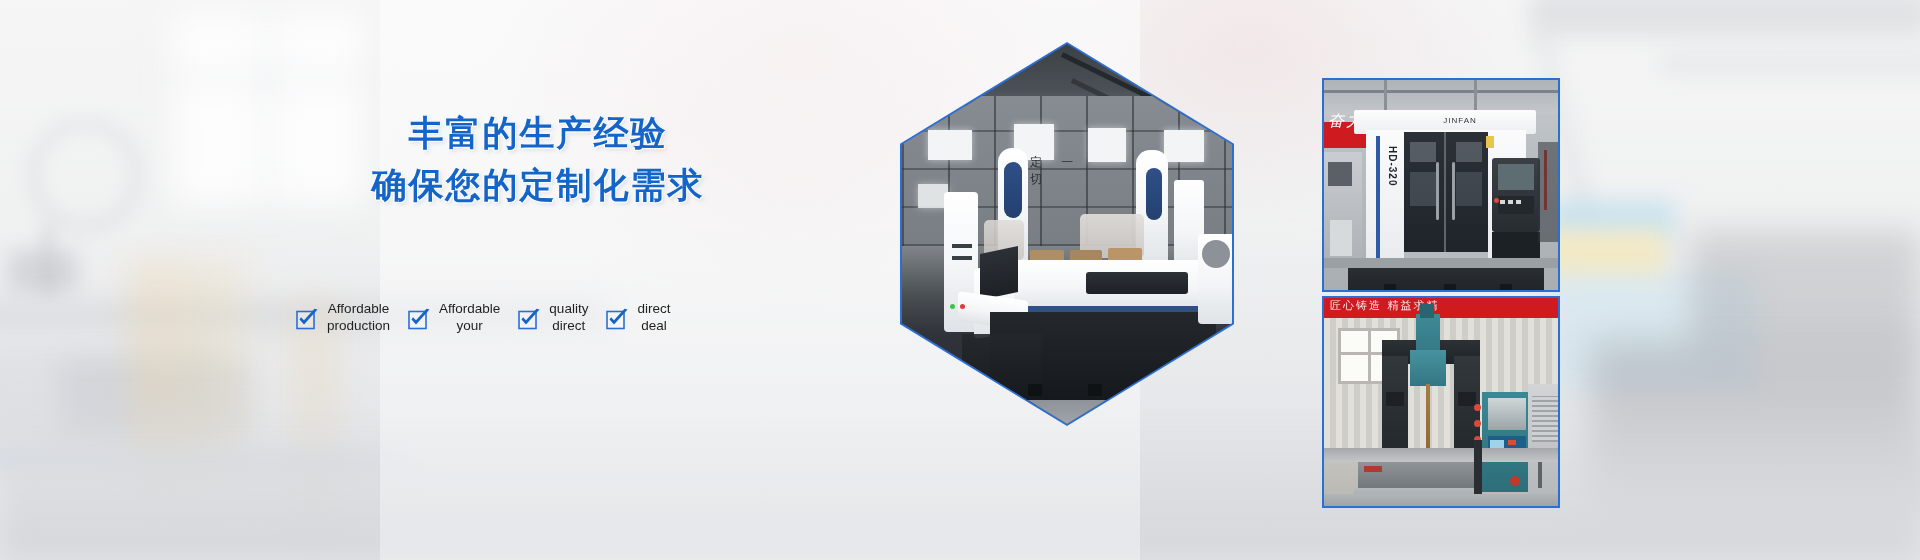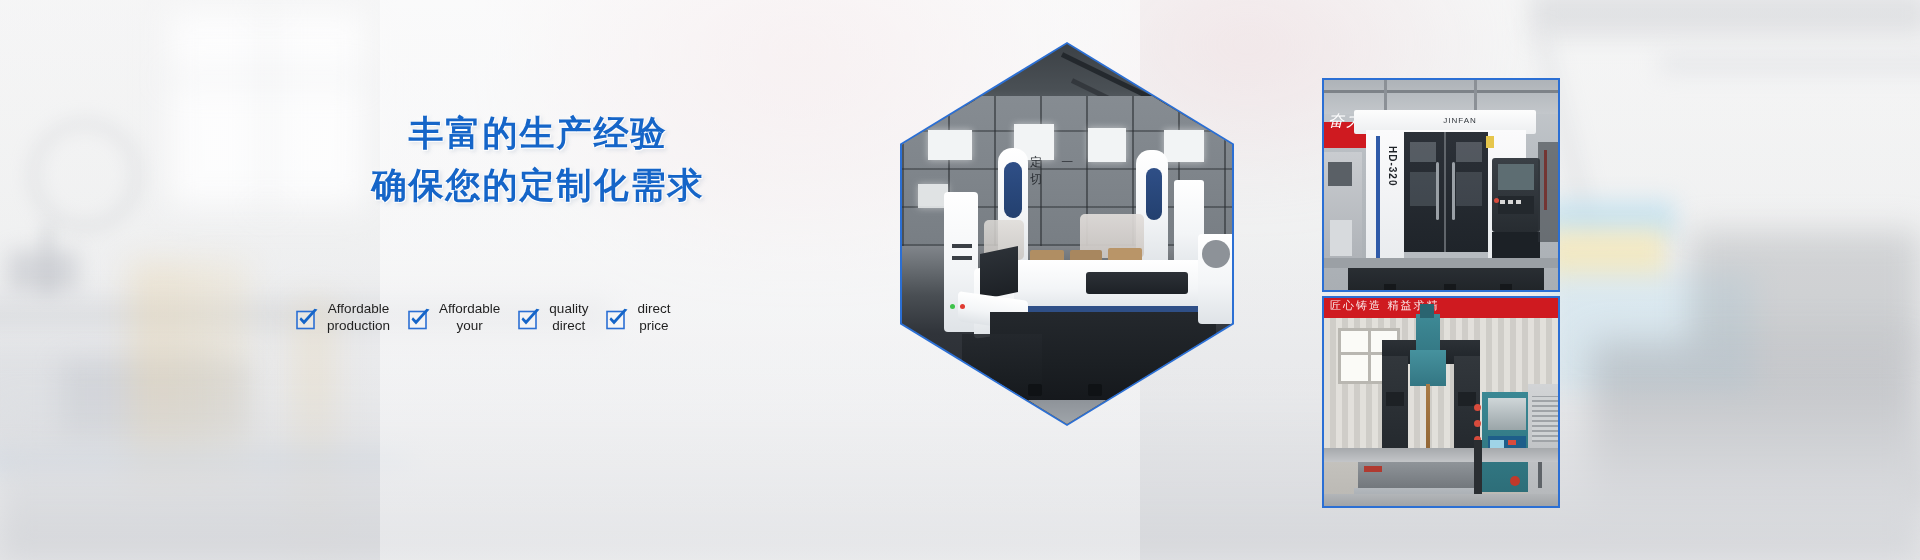--- a/index.html
+++ b/index.html
@@ -309,21 +309,21 @@
       <span class="feature-label"><span>quality</span><br><span>direct</span></span>
     </div>
 
     <div class="feature">
       <span class="chk">
         <svg width="22" height="22" viewBox="0 0 22 22">
           <rect x="1" y="3.5" width="17" height="17" fill="#ffffff" fill-opacity="0.25" stroke="#2b6fd4" stroke-width="1.6"></rect>
           <path d="M3.5 11.5 L8 16.5 L21.5 1.5 L18.5 0.8 L8 12.2 L5 9.3 Z" fill="#1565c8"></path>
         </svg>
       </span>
-      <span class="feature-label"><span>direct</span><br><span>price</span></span>
+      <span class="feature-label"><span>direct</span><br><span>deal</span></span>
     </div>
 
   </div>
 
   <div class="hex-wrap">
     <div class="hex-border"></div>
     <div class="hex-photo">
       <div class="photo-cnc">
 
         <div class="ph roof-t" style="left:-20px; top:42px; width:210px; transform:rotate(-26deg); background:#1f2328;"></div>

